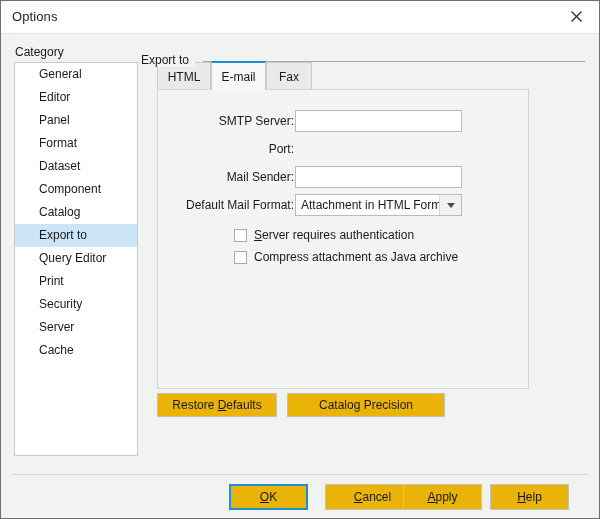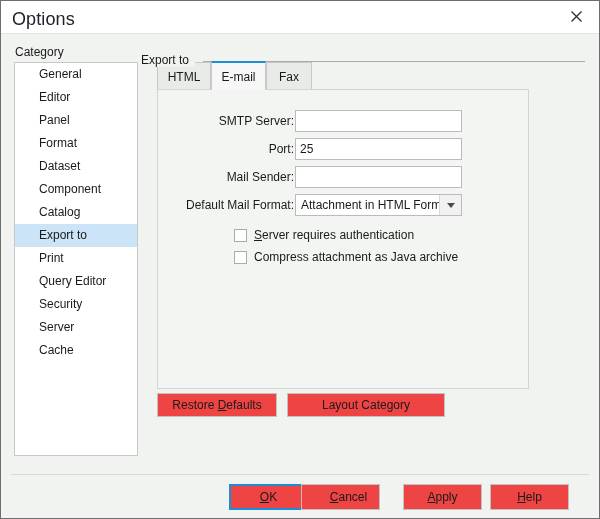--- a/index.html
+++ b/index.html
@@ -29,21 +29,21 @@
     left: 0; top: 0;
     width: 598px;
     height: 32px;
     background: #ffffff;
     border-bottom: 1px solid #e2e2e2;
   }
   .titlebar-text {
     position: absolute;
     left: 11px;
     top: 8px;
-    font-size: 18px;
+    font-size: 13px;
     color: #20232a;
     letter-spacing: .1px;
   }
   .close-btn {
     position: absolute;
     right: 0;
     top: 0;
     width: 45px;
     height: 31px;
     display: flex;
@@ -244,21 +244,21 @@
     flex: none;
   }
   .check-label {
     font-size: 12px;
     white-space: nowrap;
   }
 
   
   .btn {
     box-sizing: border-box;
-    background: #ef4444;
+    background: #eab308;
     border: 1px solid #c0c3c0;
     font-family: "Liberation Sans", sans-serif;
     font-size: 12px;
     color: #1a1a1a;
     display: flex;
     align-items: center;
     justify-content: center;
     cursor: default;
     white-space: nowrap;
   }
@@ -305,22 +305,22 @@
   <div class="cat-label">Category</div>
   <div class="cat-list" id="cat-list">
       <div class="cat-item"><span>General</span></div>
       <div class="cat-item"><span>Editor</span></div>
       <div class="cat-item"><span>Panel</span></div>
       <div class="cat-item"><span>Format</span></div>
       <div class="cat-item"><span>Dataset</span></div>
       <div class="cat-item"><span>Component</span></div>
       <div class="cat-item"><span>Catalog</span></div>
       <div class="cat-item selected"><span>Export to</span></div>
+      <div class="cat-item"><span>Query Editor</span></div>
       <div class="cat-item"><span>Print</span></div>
-      <div class="cat-item"><span>Query Editor</span></div>
       <div class="cat-item"><span>Security</span></div>
       <div class="cat-item"><span>Server</span></div>
       <div class="cat-item"><span>Cache</span></div>
     </div>
 
   <div class="groupbox">
     <div class="group-title">Export to</div>
     <div class="group-line"></div>
 
     <div class="tabstrip" id="tab-strip">
@@ -339,21 +339,20 @@
         <div class="form-row" style="top: 20px; width: 100%;">
           <div class="label-col">
             <div class="field-label">SMTP Server:</div>
           </div>
           <input type="text" class="text-input" style="">
         </div>
         <div class="form-row" style="top: 48px; width: 100%;">
           <div class="label-col">
             <div class="field-label">Port:</div>
           </div>
-          <input type="text" class="text-input" value="25" style="">
         </div>
         <div class="form-row" style="top: 76px; width: 100%;">
           <div class="label-col">
             <div class="field-label">Mail Sender:</div>
           </div>
           <input type="text" class="text-input" style="">
         </div>
         <div class="form-row" style="top: 104px; width: 100%;">
           <div class="label-col">
             <div class="field-label">Default Mail Format:</div>
@@ -372,30 +371,30 @@
         <div class="check-row" style="top: 160px;">
           <div class="checkbox"></div>
           <span class="check-label">Compress attachment as Java archive</span>
         </div>
       </div>
 
     <div class="mid-btn btn" style="left:16px; top:340px; width:120px;" id="btn-restore">
         <span>Restore <u>D</u>efaults</span>
       </div>
     <div class="mid-btn btn" style="left:146px; top:340px; width:158px;" id="btn-layout">
-        <span>Layout Category</span>
+        <span>Catalog Precision</span>
       </div>
   </div>
 
   <div class="footer-sep"></div>
   <div id="footer-btns">
       <div class="btn footer-btn default" style="left: 228px;">
         <span><u>O</u>K</span>
       </div>
-      <div class="btn footer-btn" style="left: 300px; padding-left: 16px;">
+      <div class="btn footer-btn" style="left: 324px; padding-left: 16px;">
         <span><u>C</u>ancel</span>
       </div>
       <div class="btn footer-btn" style="left: 402px;">
         <span><u>A</u>pply</span>
       </div>
       <div class="btn footer-btn" style="left: 489px;">
         <span><u>H</u>elp</span>
       </div>
     </div>
 

